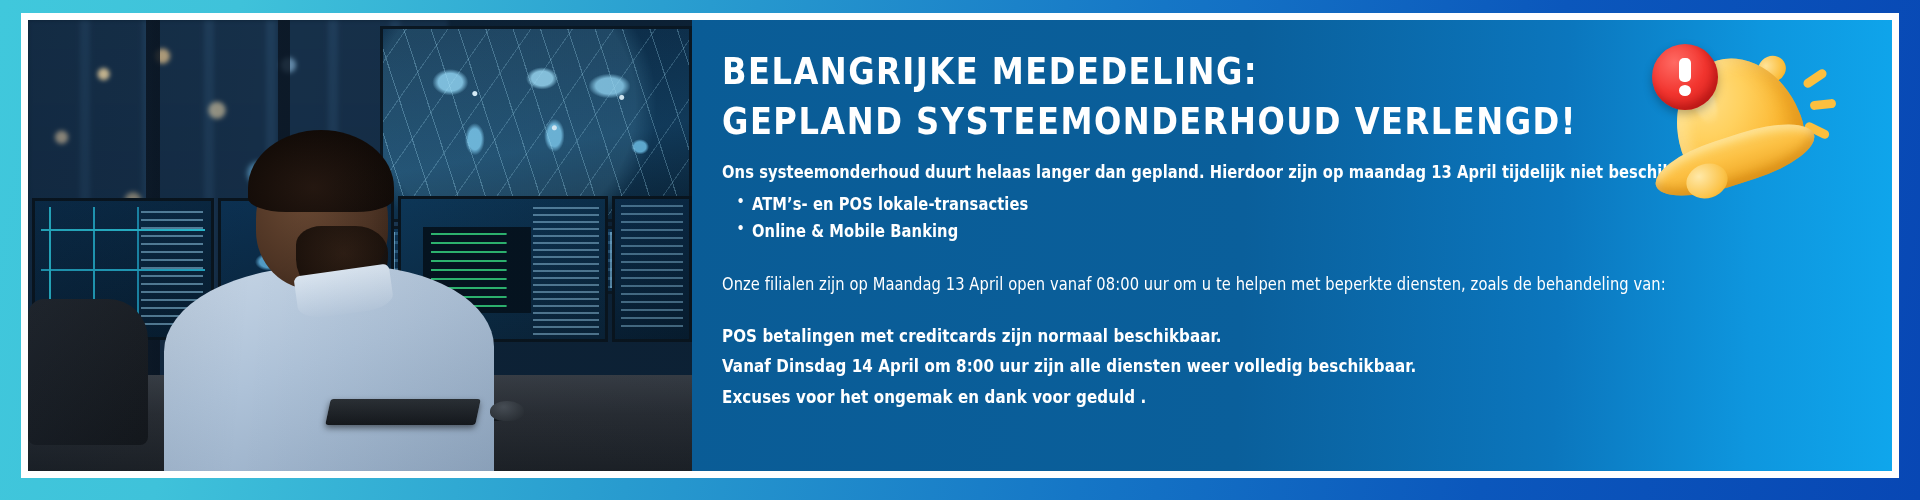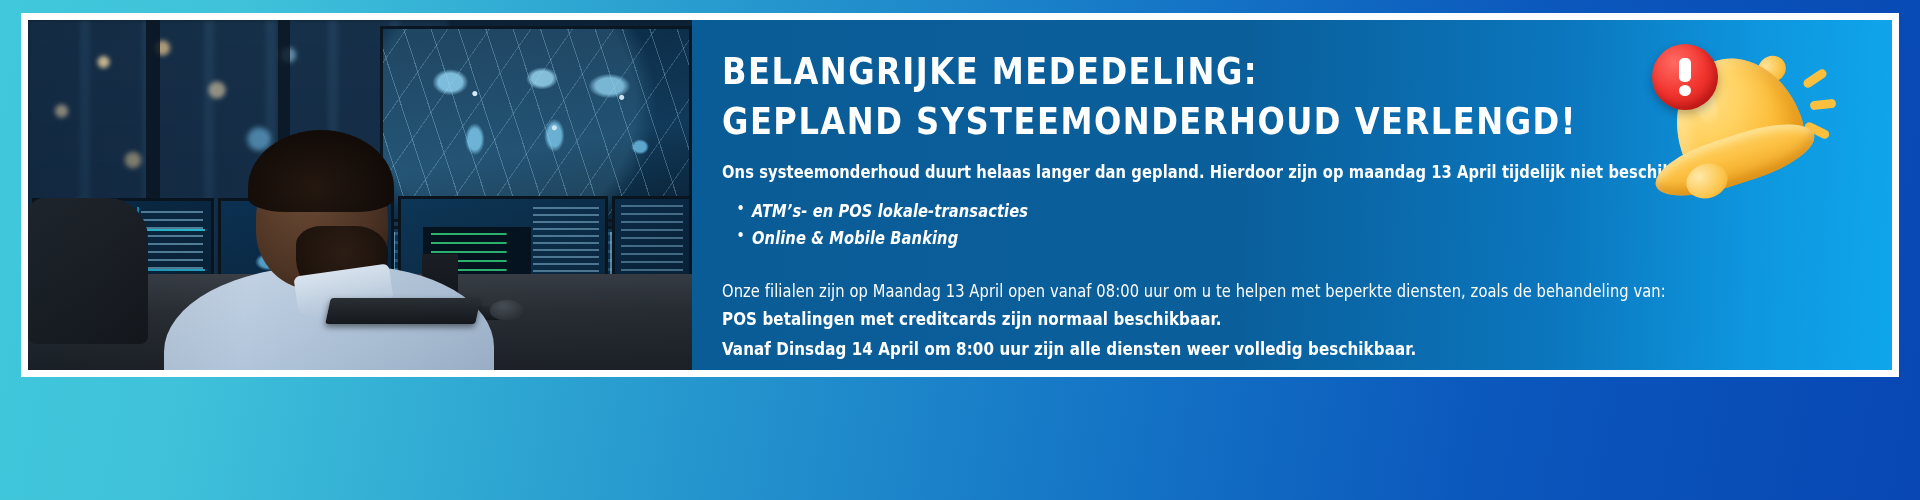--- a/index.html
+++ b/index.html
@@ -10,21 +10,21 @@
     background: linear-gradient(100deg, #40c8dc 0%, #3fc2da 12%, #2a9fd0 33%, #1576c6 58%, #0b57bc 78%, #0847b4 100%);
   }
 
   
   #banner-root {
     position:relative; width:1920px; height:500px;
   }
   #banner-frame {
     position:absolute;
     left:21px; top:13px;
-    width:1878px; height:364px;
+    width:1878px; height:465px;
     border:7px solid #ffffff;
     background:#0a5c96;
     overflow:hidden;
   }
 
   
   #photo {
     position:absolute; left:0; top:0;
     width:664px; height:100%;
     overflow:hidden;
@@ -260,40 +260,40 @@
     line-height:1.5;
     letter-spacing:.1px;
     transform:scaleX(0.96);
     transform-origin:left center;
     white-space:nowrap;
   }
   .para.lead { margin-top:14px; }
   .para.gap { margin-top:26px; }
   .para.bold { font-weight:700; }
 
-  ul.blist { list-style:none; margin:12px 0 0 0; padding-left:30px;font-style:italic; }
+  ul.blist { list-style:none; margin:5px 0 0 0; padding-left:30px; }
   ul.blist li {
     position:relative;
     color:#ffffff;
     font-family:"Liberation Sans Narrow","DejaVu Sans Condensed","Liberation Sans", sans-serif;
     font-size:17px;
     font-weight:700;
     line-height:1.62;
     letter-spacing:.1px;
     transform:scaleX(0.96);
     transform-origin:left center;
     white-space:nowrap;
   }
   ul.blist li::before {
     content:"•";
     position:absolute; left:-16px; top:-1px;
     font-size:14px; color:#ffffff;
   }
 
-  .closing { }
+  .closing { margin-top:24px; }
   .closing .para { font-weight:700; font-size:17.5px; line-height:1.72; }
 
   
   #bell-wrap {
     position:absolute; right:36px; top:22px;
     width:206px; height:150px;
   }
   #bell-body {
     position:absolute; left:22px; top:16px;
     width:124px; height:116px;

